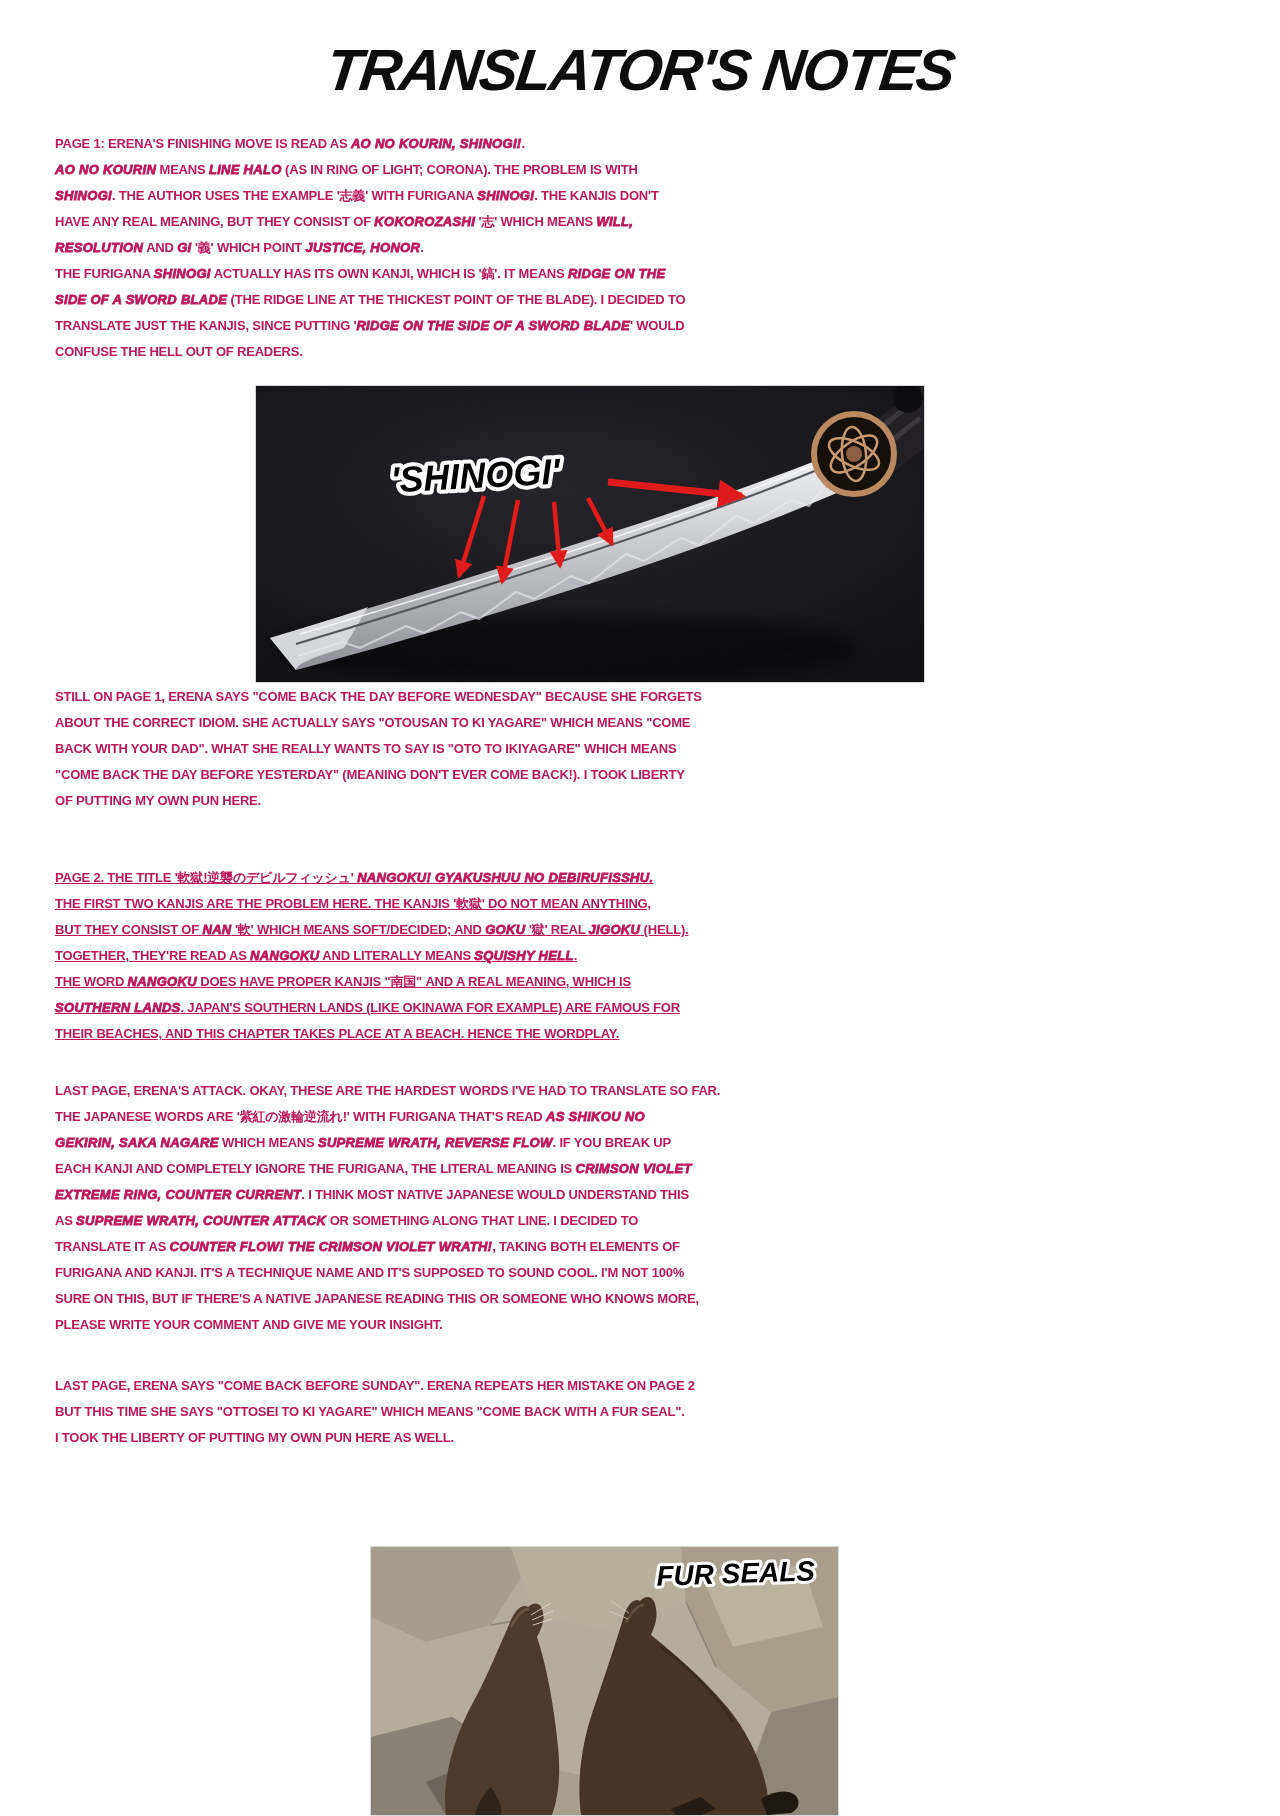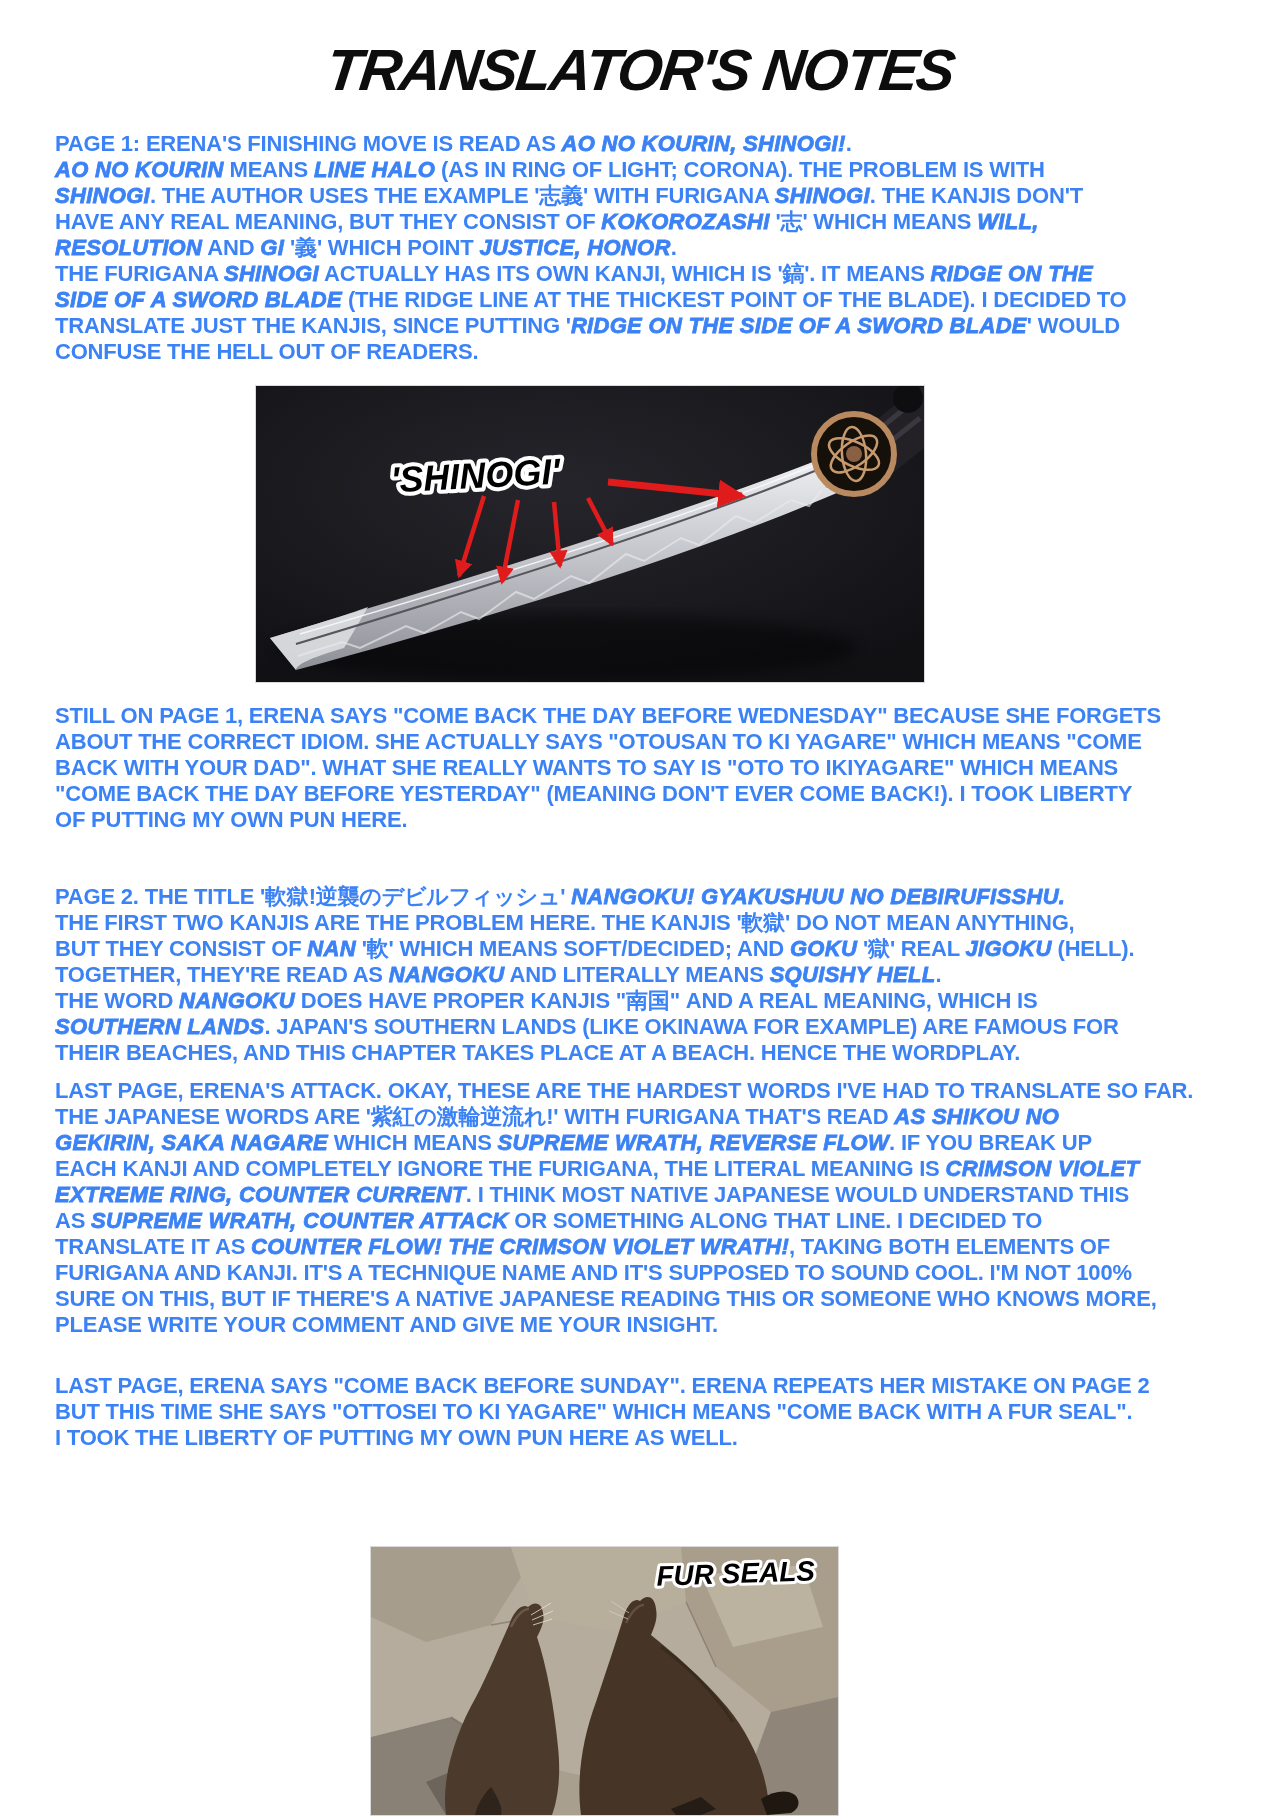--- a/index.html
+++ b/index.html
@@ -8,22 +8,22 @@
     background:#ffffff;overflow:hidden;
     font-family:"Liberation Sans",sans-serif;color:#141414;
   }
   .title{
     position:absolute;top:36px;left:0;width:100%;text-align:center;
     font-size:58px;font-weight:bold;font-style:italic;letter-spacing:-2px;
     transform:skewX(-7deg);color:#0d0d0d;white-space:pre;
   }
   .para{
     position:absolute;left:55px;width:1215px;
-    font-size:22px;line-height:26px;font-weight:bold;
-    letter-spacing:-0.2px;white-space:pre;color:#3b82f6;
+    font-size:13px;line-height:26px;font-weight:bold;
+    letter-spacing:-0.2px;white-space:pre;color:#be185d;
   }
   .seg-em{
     font-style:italic;
     -webkit-text-stroke:0.8px currentColor;
     letter-spacing:0.3px;
   }
   .figure{position:absolute;border:1px solid #d9d9d9;box-sizing:border-box;overflow:hidden;}
   #sword-fig{left:255px;top:385px;width:670px;height:298px;background:var(--sword-bg,#1a191e);}
   #seals-fig{left:370px;top:1546px;width:469px;height:270px;background:var(--rock-mid,#b5ac9e);}
   svg{display:block;}
@@ -100,27 +100,27 @@
         <line x1="262" y1="114" x2="246" y2="196" marker-end="url(#ah)"></line>
         <line x1="298" y1="116" x2="304" y2="180" marker-end="url(#ah)"></line>
         <line x1="332" y1="112" x2="356" y2="158" marker-end="url(#ah)"></line>
         <line x1="352" y1="96" x2="486" y2="110" stroke-width="7" marker-end="url(#ah)"></line>
       </g>
 
       <text class="fig-label" x="220" y="102" text-anchor="middle" font-size="36" stroke-width="8" transform="rotate(-3 220 102)">'SHINOGI'</text>
     </svg>
   </div>
 
-  <div class="para" style="top:703px;"><span>STILL ON PAGE 1, ERENA SAYS "COME BACK THE DAY BEFORE WEDNESDAY" BECAUSE SHE FORGETS
+  <div class="para" style="top:684px;"><span>STILL ON PAGE 1, ERENA SAYS "COME BACK THE DAY BEFORE WEDNESDAY" BECAUSE SHE FORGETS
 ABOUT THE CORRECT IDIOM. SHE ACTUALLY SAYS "OTOUSAN TO KI YAGARE" WHICH MEANS "COME
 BACK WITH YOUR DAD". WHAT SHE REALLY WANTS TO SAY IS "OTO TO IKIYAGARE" WHICH MEANS
 "COME BACK THE DAY BEFORE YESTERDAY" (MEANING DON'T EVER COME BACK!). I TOOK LIBERTY
 OF PUTTING MY OWN PUN HERE.</span></div>
 
-  <div class="para" style="top:884px;"><span>PAGE 2. THE TITLE '軟獄!逆襲のデビルフィッシュ' </span><span class="seg-em">NANGOKU! GYAKUSHUU NO DEBIRUFISSHU.</span><span>
+  <div class="para" style="top:865px;text-decoration:underline;"><span>PAGE 2. THE TITLE '軟獄!逆襲のデビルフィッシュ' </span><span class="seg-em">NANGOKU! GYAKUSHUU NO DEBIRUFISSHU.</span><span>
 THE FIRST TWO KANJIS ARE THE PROBLEM HERE. THE KANJIS '軟獄' DO NOT MEAN ANYTHING,
 BUT THEY CONSIST OF </span><span class="seg-em">NAN</span><span> '軟' WHICH MEANS SOFT/DECIDED; AND </span><span class="seg-em">GOKU</span><span> '獄' REAL </span><span class="seg-em">JIGOKU</span><span> (HELL).
 TOGETHER, THEY'RE READ AS </span><span class="seg-em">NANGOKU</span><span> AND LITERALLY MEANS </span><span class="seg-em">SQUISHY HELL</span><span>.
 THE WORD </span><span class="seg-em">NANGOKU</span><span> DOES HAVE PROPER KANJIS "南国" AND A REAL MEANING, WHICH IS
 </span><span class="seg-em">SOUTHERN LANDS</span><span>. JAPAN'S SOUTHERN LANDS (LIKE OKINAWA FOR EXAMPLE) ARE FAMOUS FOR
 THEIR BEACHES, AND THIS CHAPTER TAKES PLACE AT A BEACH. HENCE THE WORDPLAY.</span></div>
 
   <div class="para" style="top:1078px;"><span>LAST PAGE, ERENA'S ATTACK. OKAY, THESE ARE THE HARDEST WORDS I'VE HAD TO TRANSLATE SO FAR.
 THE JAPANESE WORDS ARE '紫紅の激輪逆流れ!' WITH FURIGANA THAT'S READ </span><span class="seg-em">AS SHIKOU NO
 GEKIRIN, SAKA NAGARE</span><span> WHICH MEANS </span><span class="seg-em">SUPREME WRATH, REVERSE FLOW</span><span>. IF YOU BREAK UP

